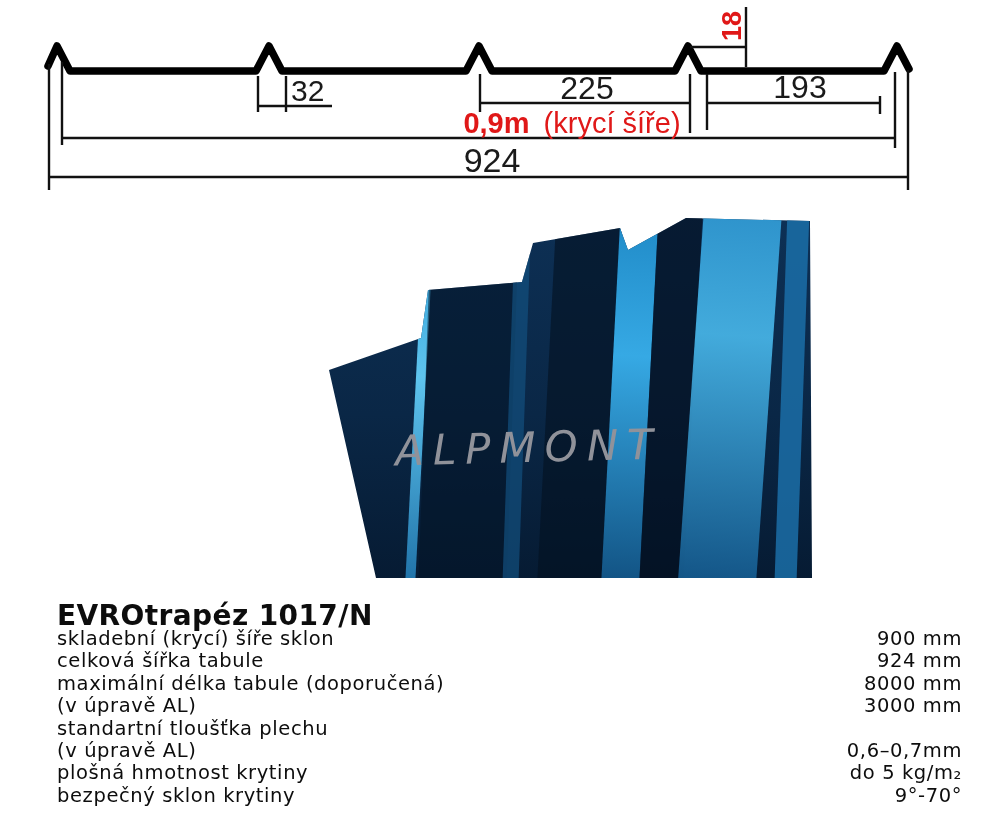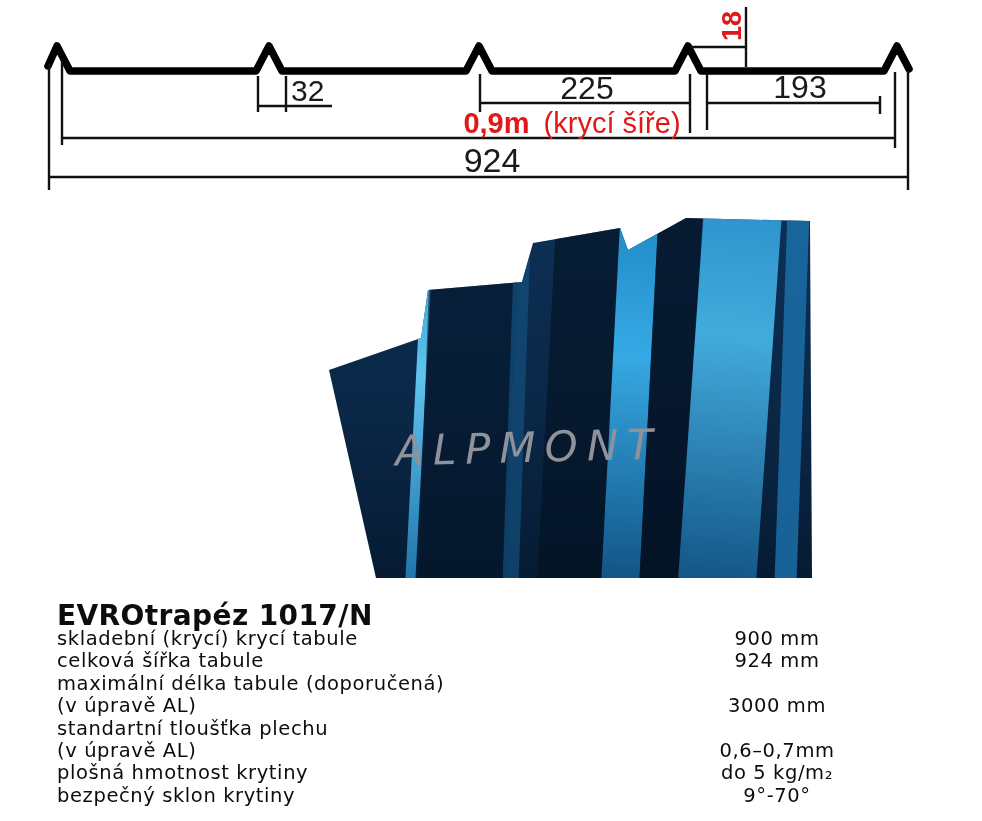--- a/index.html
+++ b/index.html
@@ -32,21 +32,21 @@
   .watermark{
     position:absolute;left:66px;top:206px;width:420px;
     font-style:italic;font-weight:500;font-size:42px;letter-spacing:9px;
     color:#90929a;white-space:nowrap;transform:rotate(-1.5deg);
   }
   
   .specs{position:absolute;left:57px;top:604px;width:905px;}
   .specs-title{font-weight:bold;font-size:28px;line-height:24px;letter-spacing:.4px;}
   .spec-row{display:flex;line-height:22.4px;font-size:19.5px;letter-spacing:.6px;}
   .spec-label{flex:1;white-space:nowrap;}
-  .spec-value{width:370px;text-align:center;white-space:nowrap;}
+  .spec-value{width:370px;text-align:right;white-space:nowrap;}
 </style>
 </head>
 <body>
 
 <svg class="drawing" viewBox="0 0 982 205" xmlns="http://www.w3.org/2000/svg">
 
   <path d="M 48 66 L 57 46 L 70 71 L 256 71 L 269 46 L 282 71 L 466 71 L 479 46 L 492 71
            L 675 71 L 688 46 L 701 71 L 884 71 L 897 46 L 909 69" fill="none" stroke="#000000" stroke-width="7.5" stroke-linejoin="round" stroke-linecap="round"></path>
 
   <g stroke="#111111" stroke-width="2.4" fill="none">
@@ -96,29 +96,30 @@
   <div class="streak d3"></div>
   <div class="streak s4"></div>
   <div class="streak s5"></div>
   <div class="watermark">ALPMONT</div>
 </div>
 
 <div class="specs">
   <div class="specs-title">EVROtrapéz 1017/N</div>
 
   <div class="spec-row">
-    <span class="spec-label">skladební (krycí) krycí tabule</span>
+    <span class="spec-label">skladební (krycí) šíře sklon</span>
     <span class="spec-value">900 mm</span>
   </div>
   <div class="spec-row">
     <span class="spec-label">celková šířka tabule</span>
     <span class="spec-value">924 mm</span>
   </div>
   <div class="spec-row">
     <span class="spec-label">maximální délka tabule (doporučená)</span>
+    <span class="spec-value">8000 mm</span>
   </div>
   <div class="spec-row">
     <span class="spec-label">(v úpravě AL)</span>
     <span class="spec-value">3000 mm</span>
   </div>
   <div class="spec-row">
     <span class="spec-label">standartní tloušťka plechu</span>
   </div>
   <div class="spec-row">
     <span class="spec-label">(v úpravě AL)</span>

